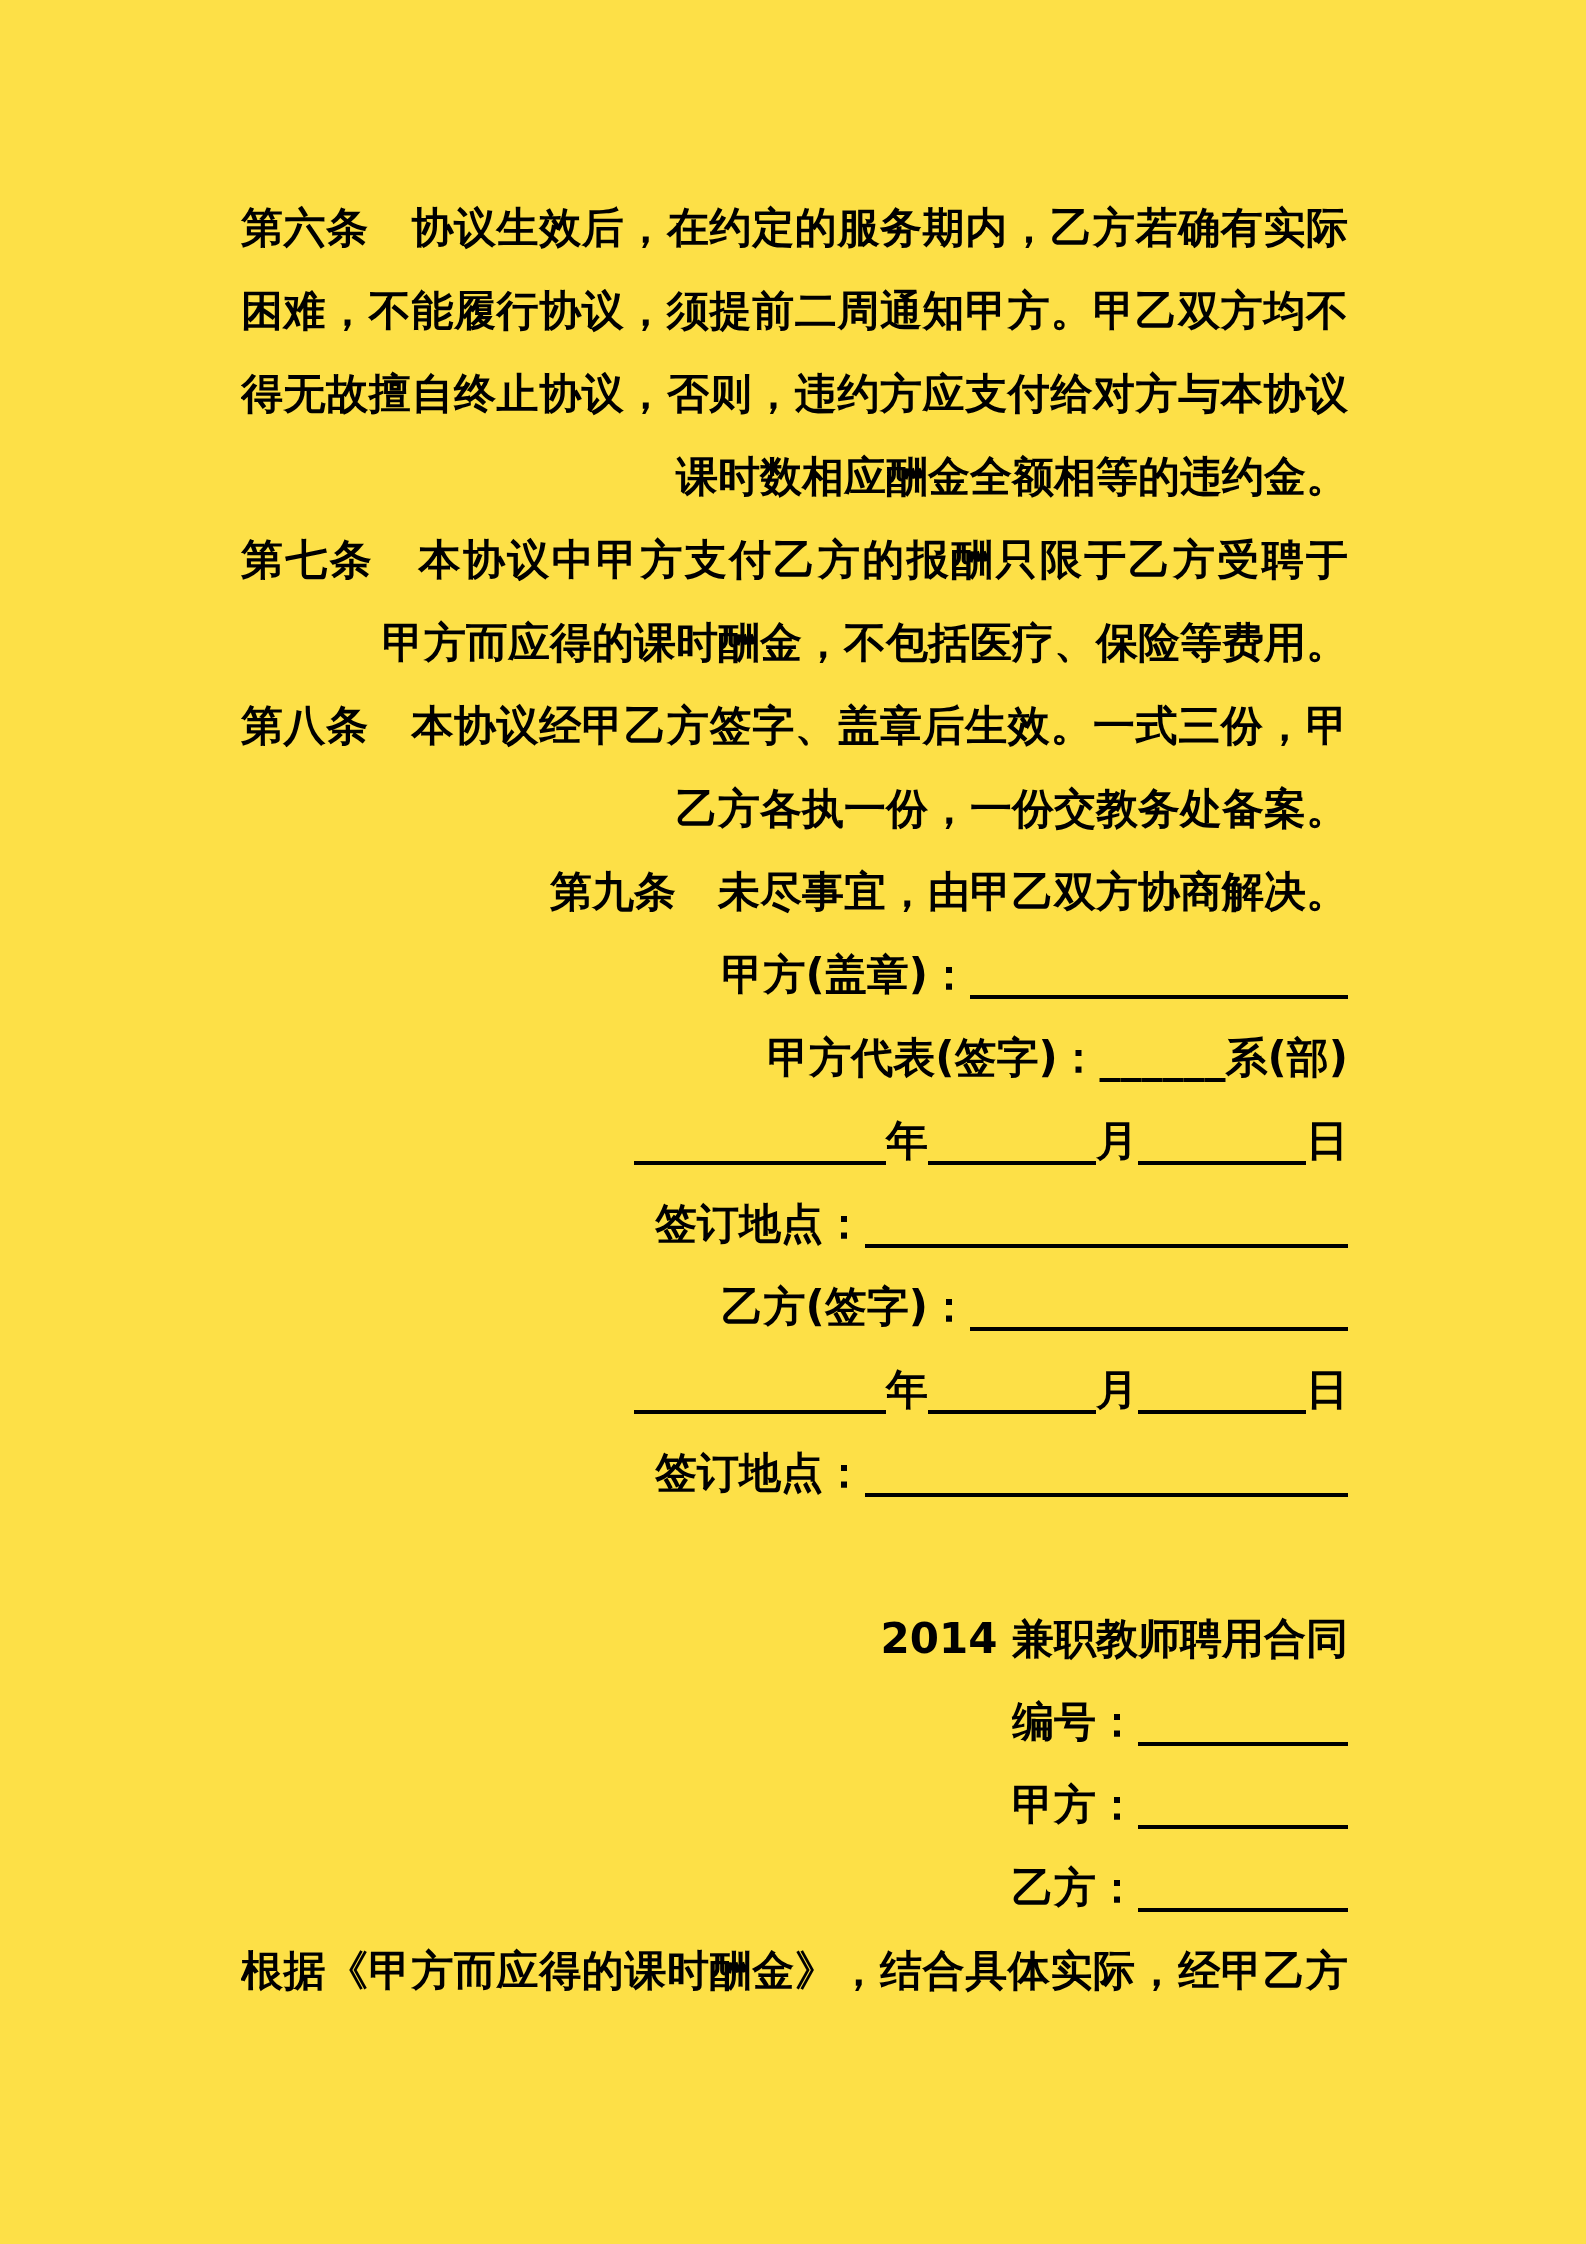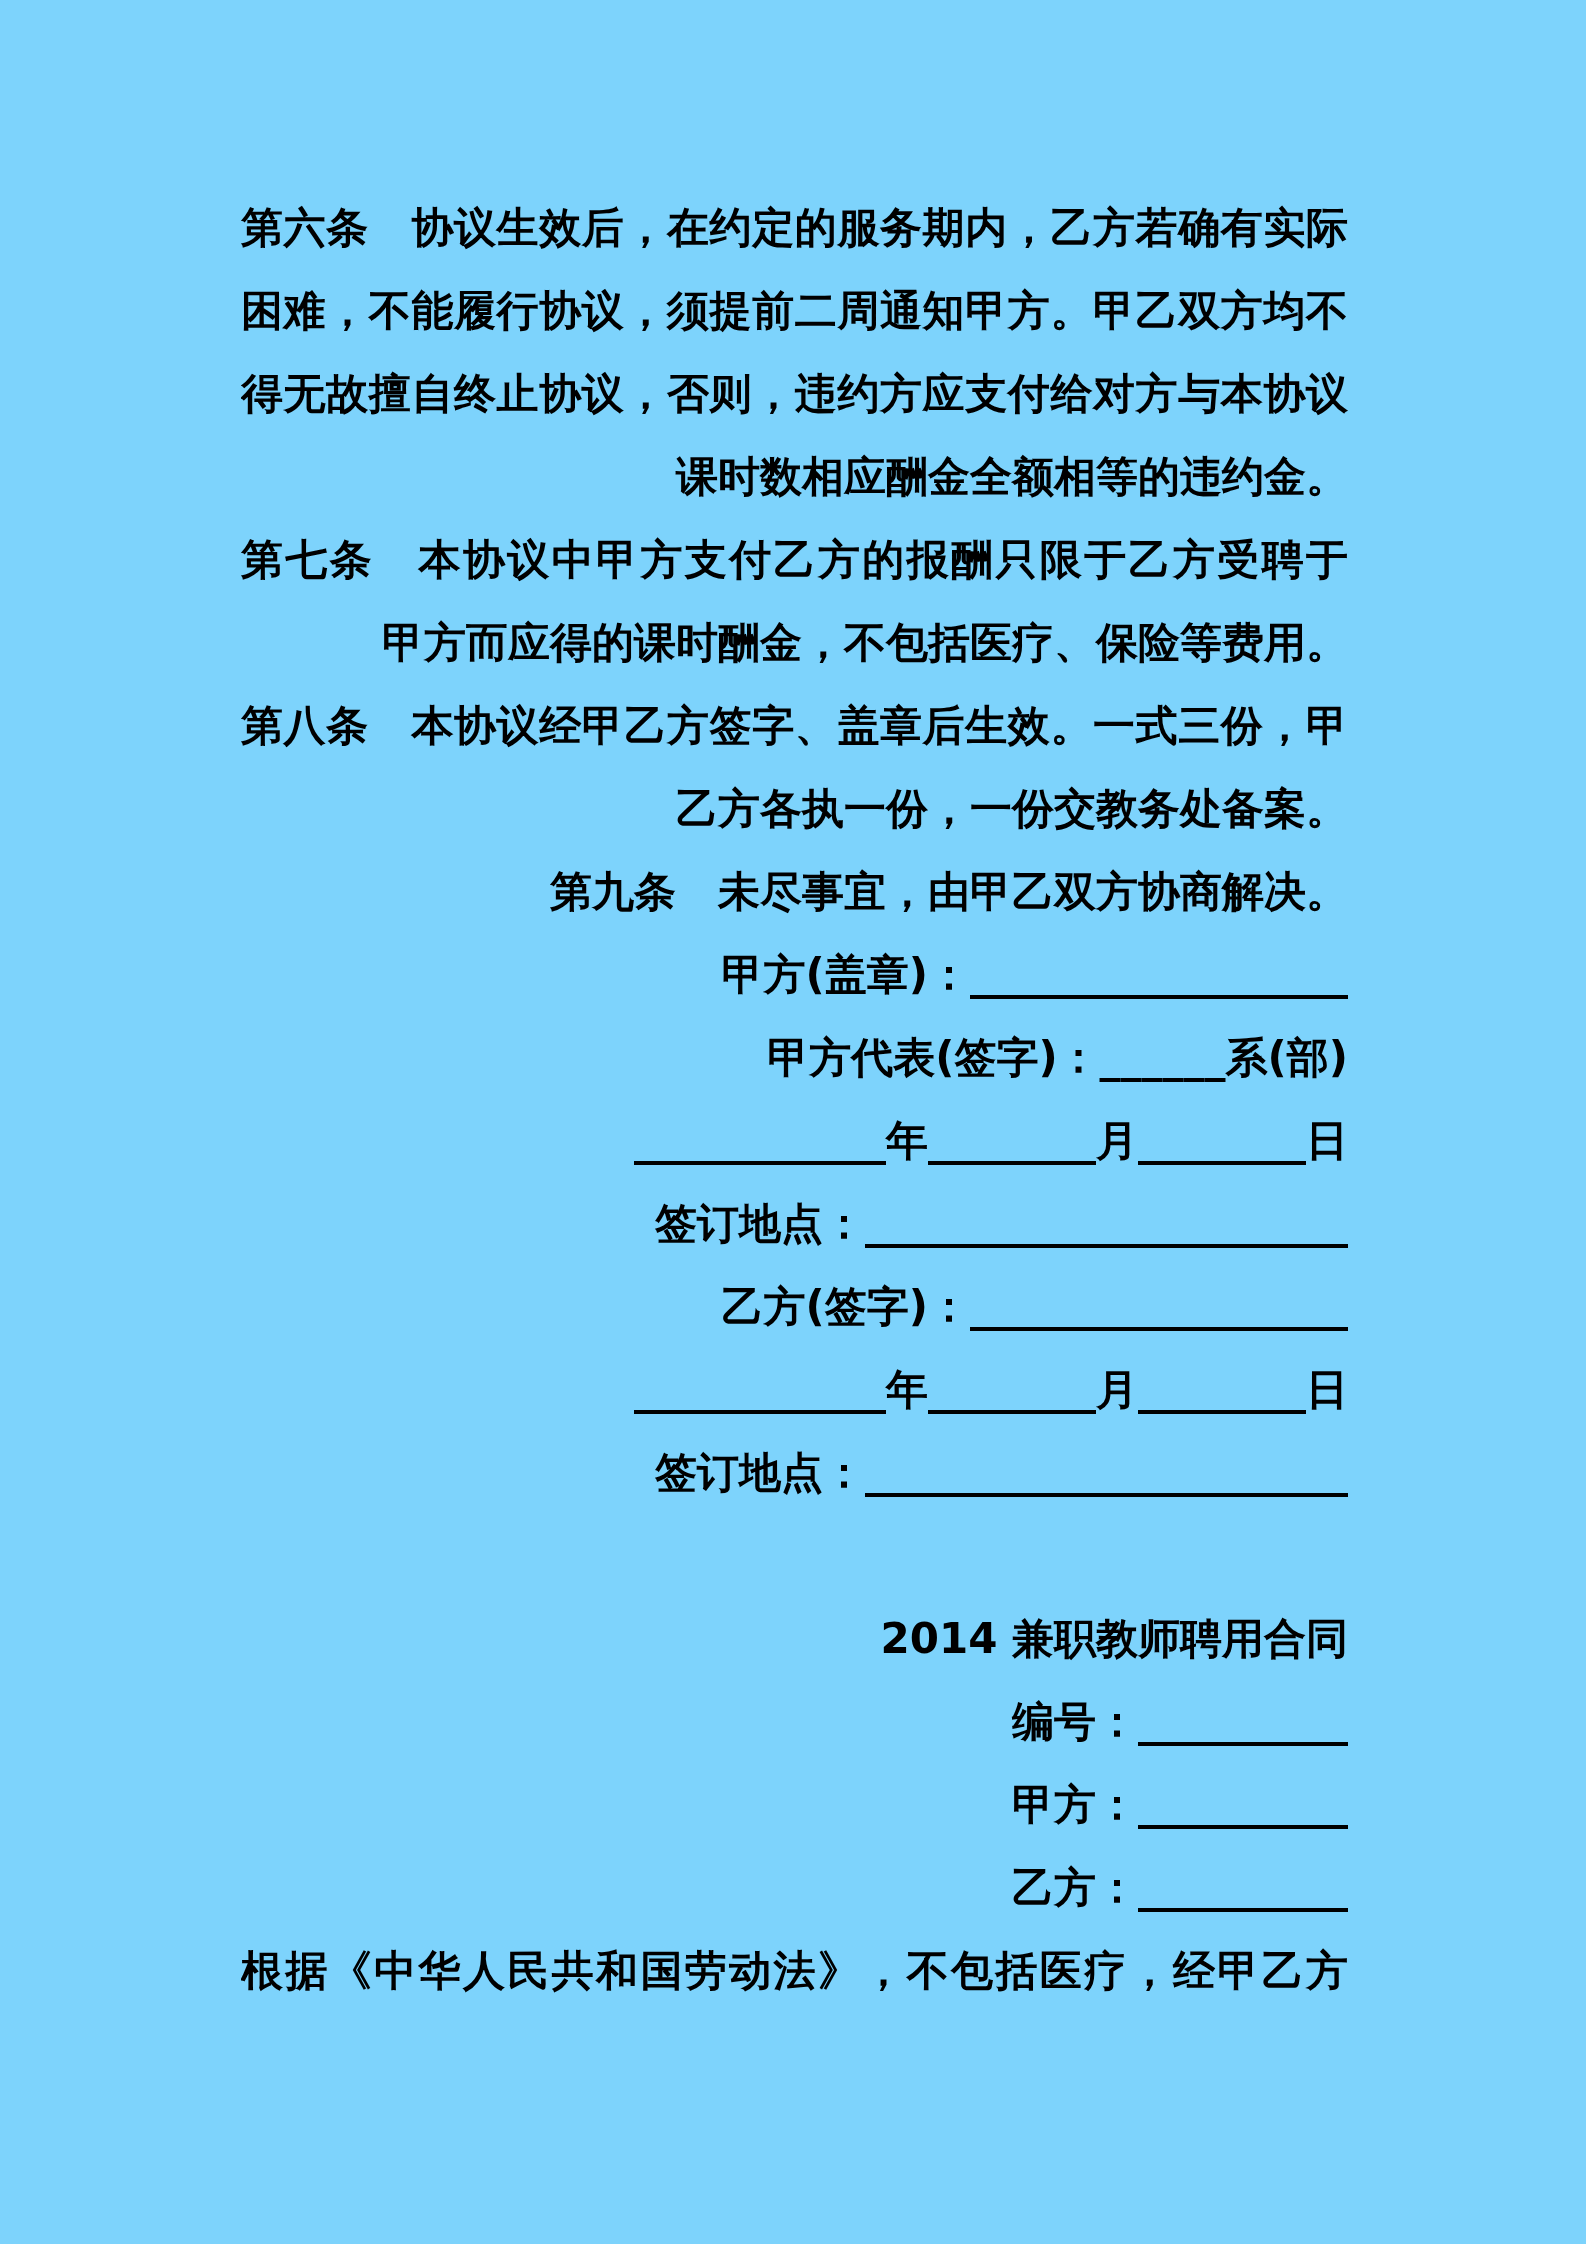--- a/index.html
+++ b/index.html
@@ -37,21 +37,21 @@
     text-align: justify;
     text-align-last: justify;
   }
   .doc-line.blank {
     
   }
 </style>
 </head>
 <body>
 
-<div class="page" style="background: #7dd3fc;">
+<div class="page" style="background: #fde047;">
   <div class="text-block" style="color: rgb(0, 0, 0);">
       <div class="doc-line fill">第六条　协议生效后，在约定的服务期内，乙方若确有实际</div>
       <div class="doc-line fill">困难，不能履行协议，须提前二周通知甲方。甲乙双方均不</div>
       <div class="doc-line fill">得无故擅自终止协议，否则，违约方应支付给对方与本协议</div>
       <div class="doc-line">课时数相应酬金全额相等的违约金。</div>
       <div class="doc-line fill">第七条　本协议中甲方支付乙方的报酬只限于乙方受聘于</div>
       <div class="doc-line">甲方而应得的课时酬金，不包括医疗、保险等费用。</div>
       <div class="doc-line fill">第八条　本协议经甲乙方签字、盖章后生效。一式三份，甲</div>
       <div class="doc-line">乙方各执一份，一份交教务处备案。</div>
       <div class="doc-line">第九条　未尽事宜，由甲乙双方协商解决。</div>
@@ -60,15 +60,15 @@
       <div class="doc-line">____________年________月________日</div>
       <div class="doc-line">签订地点：_______________________</div>
       <div class="doc-line">乙方(签字)：__________________</div>
       <div class="doc-line">____________年________月________日</div>
       <div class="doc-line">签订地点：_______________________</div>
       <div class="doc-line blank"></div>
       <div class="doc-line">2014 兼职教师聘用合同</div>
       <div class="doc-line">编号：__________</div>
       <div class="doc-line">甲方：__________</div>
       <div class="doc-line">乙方：__________</div>
-      <div class="doc-line fill">根据《中华人民共和国劳动法》，不包括医疗，经甲乙方</div>
+      <div class="doc-line fill">根据《甲方而应得的课时酬金》，结合具体实际，经甲乙方</div>
     </div>
 </div>
 
 </body></html>

